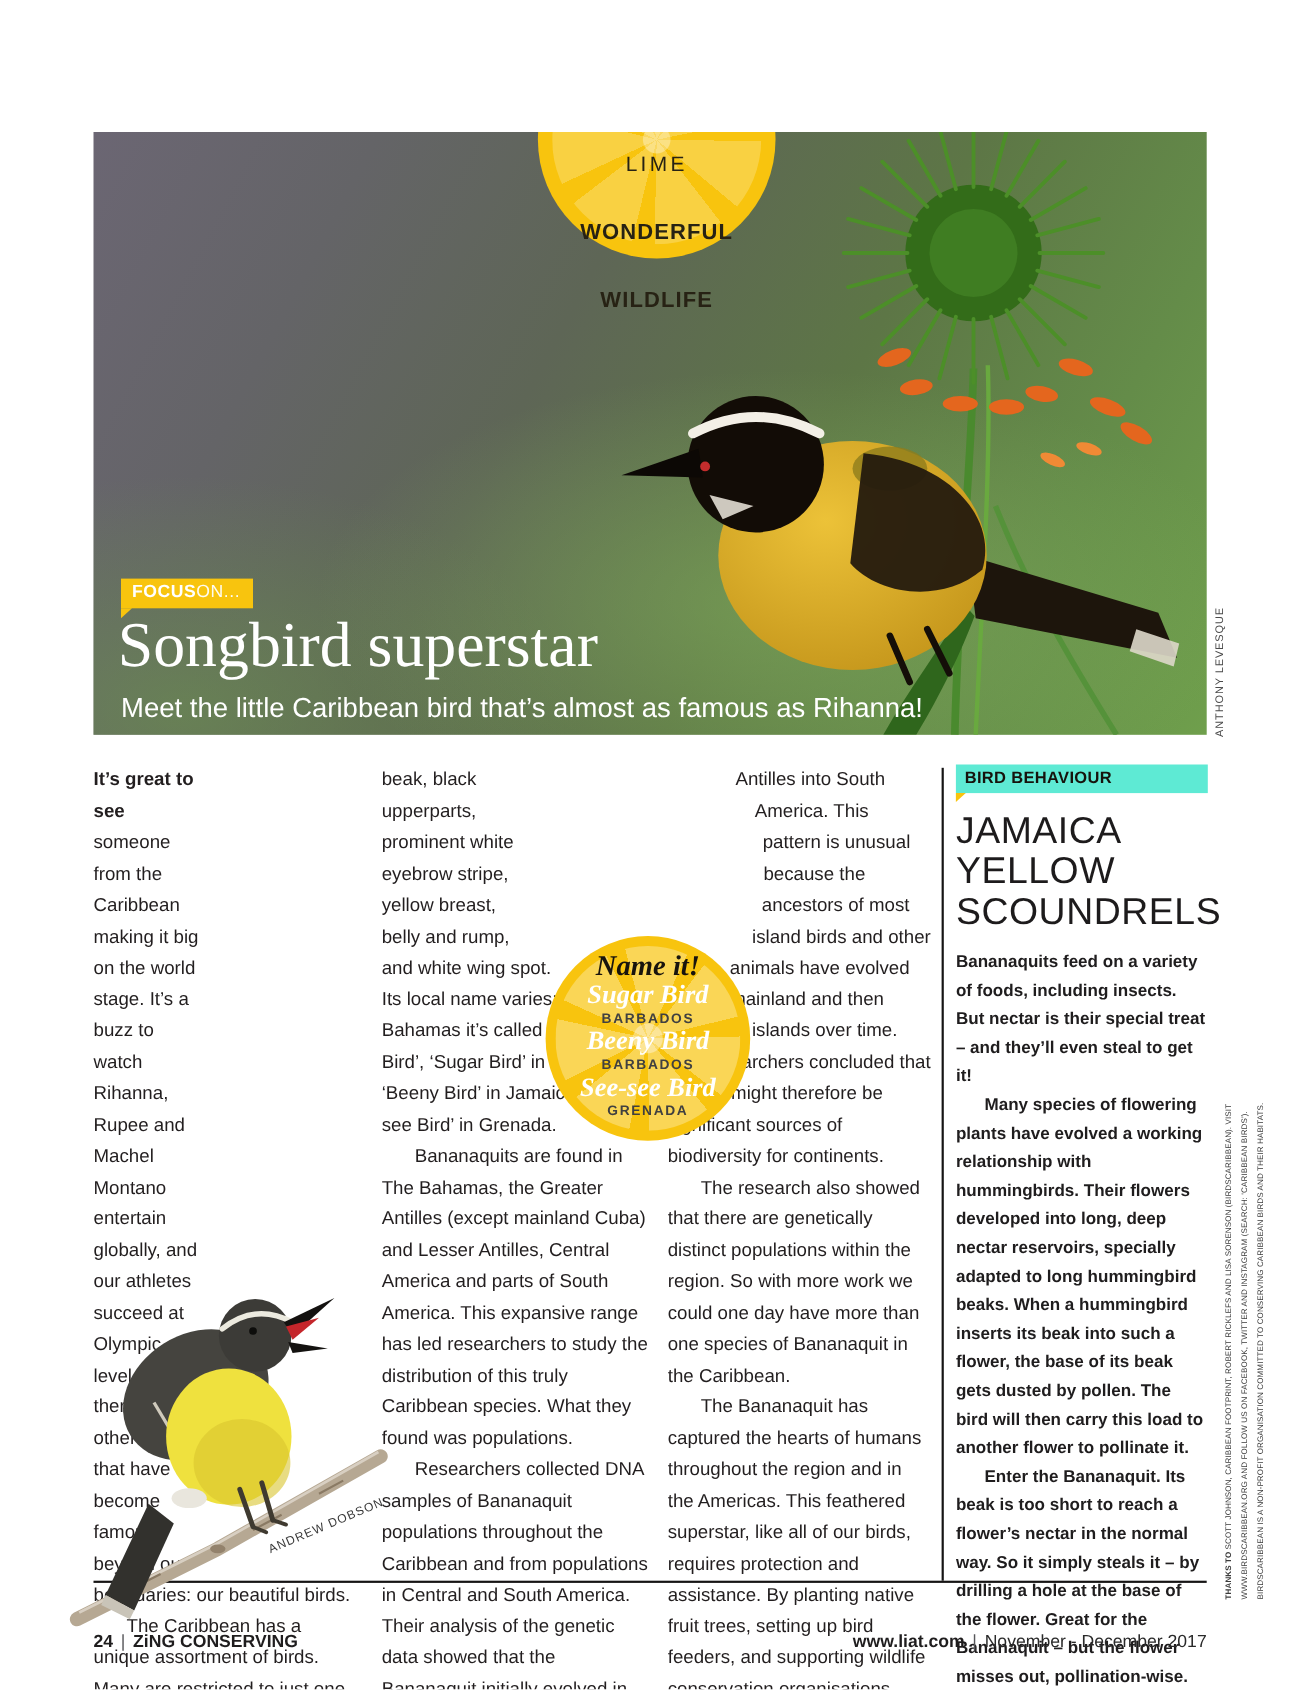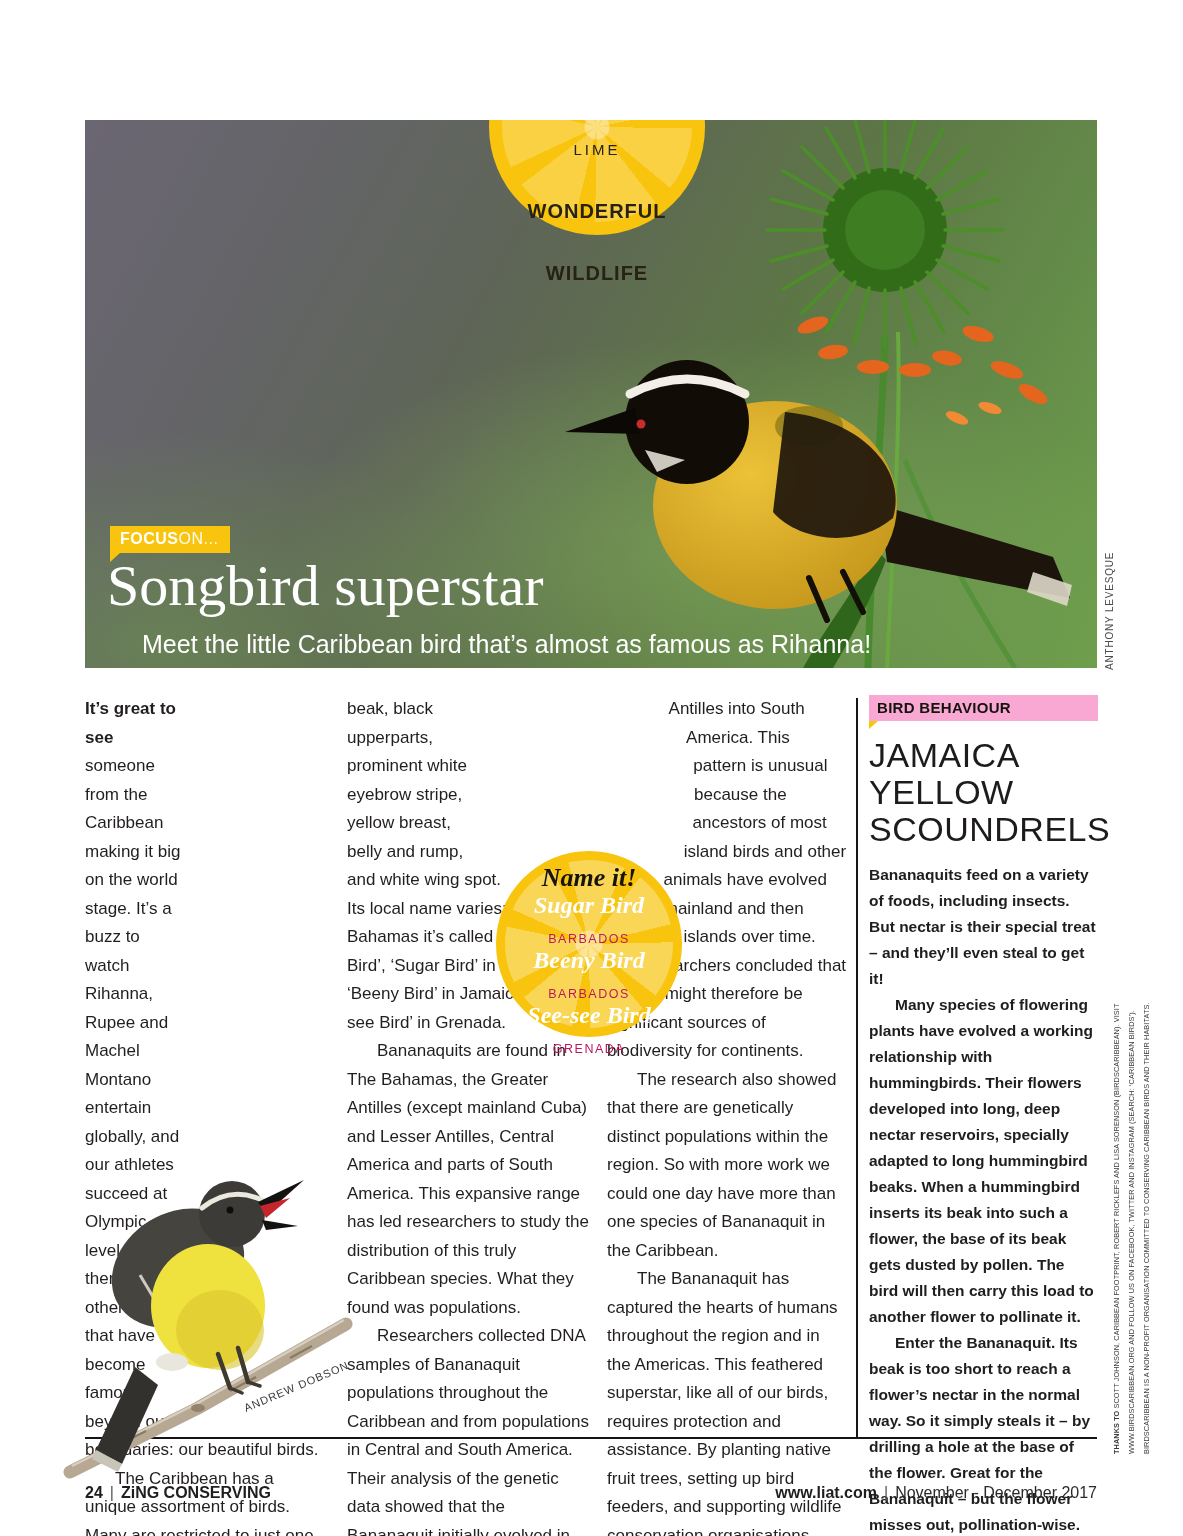--- a/index.html
+++ b/index.html
@@ -16,38 +16,38 @@
       radial-gradient(55% 60% at 8% 96%, rgba(110,156,74,.5), rgba(110,156,74,0) 65%),
       linear-gradient(118deg,#6b6673 0%, #646467 20%, #5e6656 40%, #5d7646 62%, #648c49 82%, #6f9f4c 100%);
   }
   .hero-art { position:absolute; left:0; top:0; width:1012px; height:548px; overflow:visible; }
   .badge { position:absolute; left:404px; top:-101px; width:216px; height:216px; border-radius:50%; background:#f8c40e; }
   .badge-pattern { position:absolute; inset:13px; border-radius:50%;
       background:
         radial-gradient(circle at 50% 50%, rgba(255,255,255,.35) 0 12px, rgba(255,255,255,0) 13px),
         repeating-conic-gradient(from -12deg, rgba(255,255,255,.22) 0deg 39deg, rgba(255,255,255,0) 39deg 51.4deg); }
   .badge-caption { position:absolute; left:404px; top:17px; width:216px; text-align:center; color:#272214; }
-  .badge-l1 { font-size:15px; letter-spacing:3px; line-height:25px; font-weight:400; }
+  .badge-l1 { font-size:19px; letter-spacing:3px; line-height:25px; font-weight:400; }
   .badge-l2, .badge-l3 { font-size:20px; letter-spacing:1px; line-height:25px; font-weight:700;margin-top:37px; }
   .section-title {
     position:absolute; left:20px; top:116px; font-family:"Liberation Serif", serif;
     font-weight:400; font-size:158px; line-height:1; letter-spacing:6px; color:#fdfdfc;
   }
   .focus-tag {
     position:absolute; left:25px; top:406px; background:#f8c40e; color:#fff;
     font-size:16px; font-weight:700; padding:4px 12px 5px 10px; letter-spacing:.5px;
   }
   .focus-tag .lt { font-weight:400; opacity:.95; }
   .focus-tag::after { content:""; position:absolute; left:0; top:100%; width:0; height:0;
     border-top:9px solid #f8c40e; border-right:10px solid transparent; }
   .headline {
     position:absolute; left:22px; top:436px; font-family:"Liberation Serif", serif;
     font-weight:400; font-size:58px; line-height:1.05; color:#fff;
   }
-  .subtitle { position:absolute; left:25px; top:510px; font-size:25px; color:#fff; font-weight:400;margin-left:32px; }
+  .subtitle { position:absolute; left:25px; top:510px; font-size:25px; color:#fff; font-weight:400; }
   .photo-credit-v {
     position:absolute; left:1104px; top:548px; height:122px; writing-mode:vertical-rl;
     transform:rotate(180deg); font-size:10px; letter-spacing:.8px; color:#4a4a4a; white-space:nowrap;
   }
   
   .col { position:absolute; top:695px; font-size:17px; line-height:28.5px; color:#221e1f; }
   .col p { margin:0; }
   .col .indent { text-indent:30px; }
   .col-1 { left:85px;  width:242px; }
   .col-2 { left:347px; width:242px; }
@@ -63,25 +63,25 @@
     border-radius:50%; background:#f8c40e; }
   .nc-pattern { position:absolute; inset:9px; border-radius:50%;
       background:
         radial-gradient(circle at 50% 50%, rgba(255,255,255,.38) 0 13px, rgba(255,255,255,0) 14px),
         repeating-conic-gradient(from -14deg, rgba(255,255,255,.30) 0deg 39deg, rgba(255,255,255,0) 39deg 51.4deg); }
   .nc-content { position:absolute; inset:0; text-align:center; padding-top:13px; }
   .nc-title { font-family:"Liberation Serif", serif; font-style:italic; font-weight:700;
     font-size:26px; line-height:28px; color:#18140d; }
   .nc-name  { font-family:"Liberation Serif", serif; font-style:italic; font-weight:700;
     font-size:24px; line-height:26px; color:#ffffff; }
-  .nc-place { font-size:12.5px; line-height:16px; font-weight:400; letter-spacing:1.5px; color:#be185d;margin-top:13px; }
+  .nc-place { font-size:12.5px; line-height:16px; font-weight:700; letter-spacing:1.5px; color:#404040; }
   
   .vert-rule { position:absolute; left:856px; top:698px; width:2px; height:739px; background:#161414; }
   .sidebar { position:absolute; left:869px; top:695px; width:229px; }
-  .sb-tag { position:relative; display:block; background:#f9a8d4; color:#16130c;
+  .sb-tag { position:relative; display:block; background:#5eead4; color:#16130c;
     font-size:15px; font-weight:700; letter-spacing:.3px; padding:4px 8px 5px; }
   .sb-tag::after { content:""; position:absolute; left:0; top:100%; width:0; height:0;
     border-top:8px solid #f8c40e; border-right:9px solid transparent; }
   .sb-title { margin-top:16px; font-size:34px; line-height:37px; font-weight:400;
     letter-spacing:.5px; color:#1d1b1c; }
   .sb-body { margin-top:14px; }
   .sb-body p { font-size:15.5px; line-height:26px; font-weight:700; color:#1f1d1e; margin:0; }
   .sb-body .indent { text-indent:26px; }
   
   .thanks {

